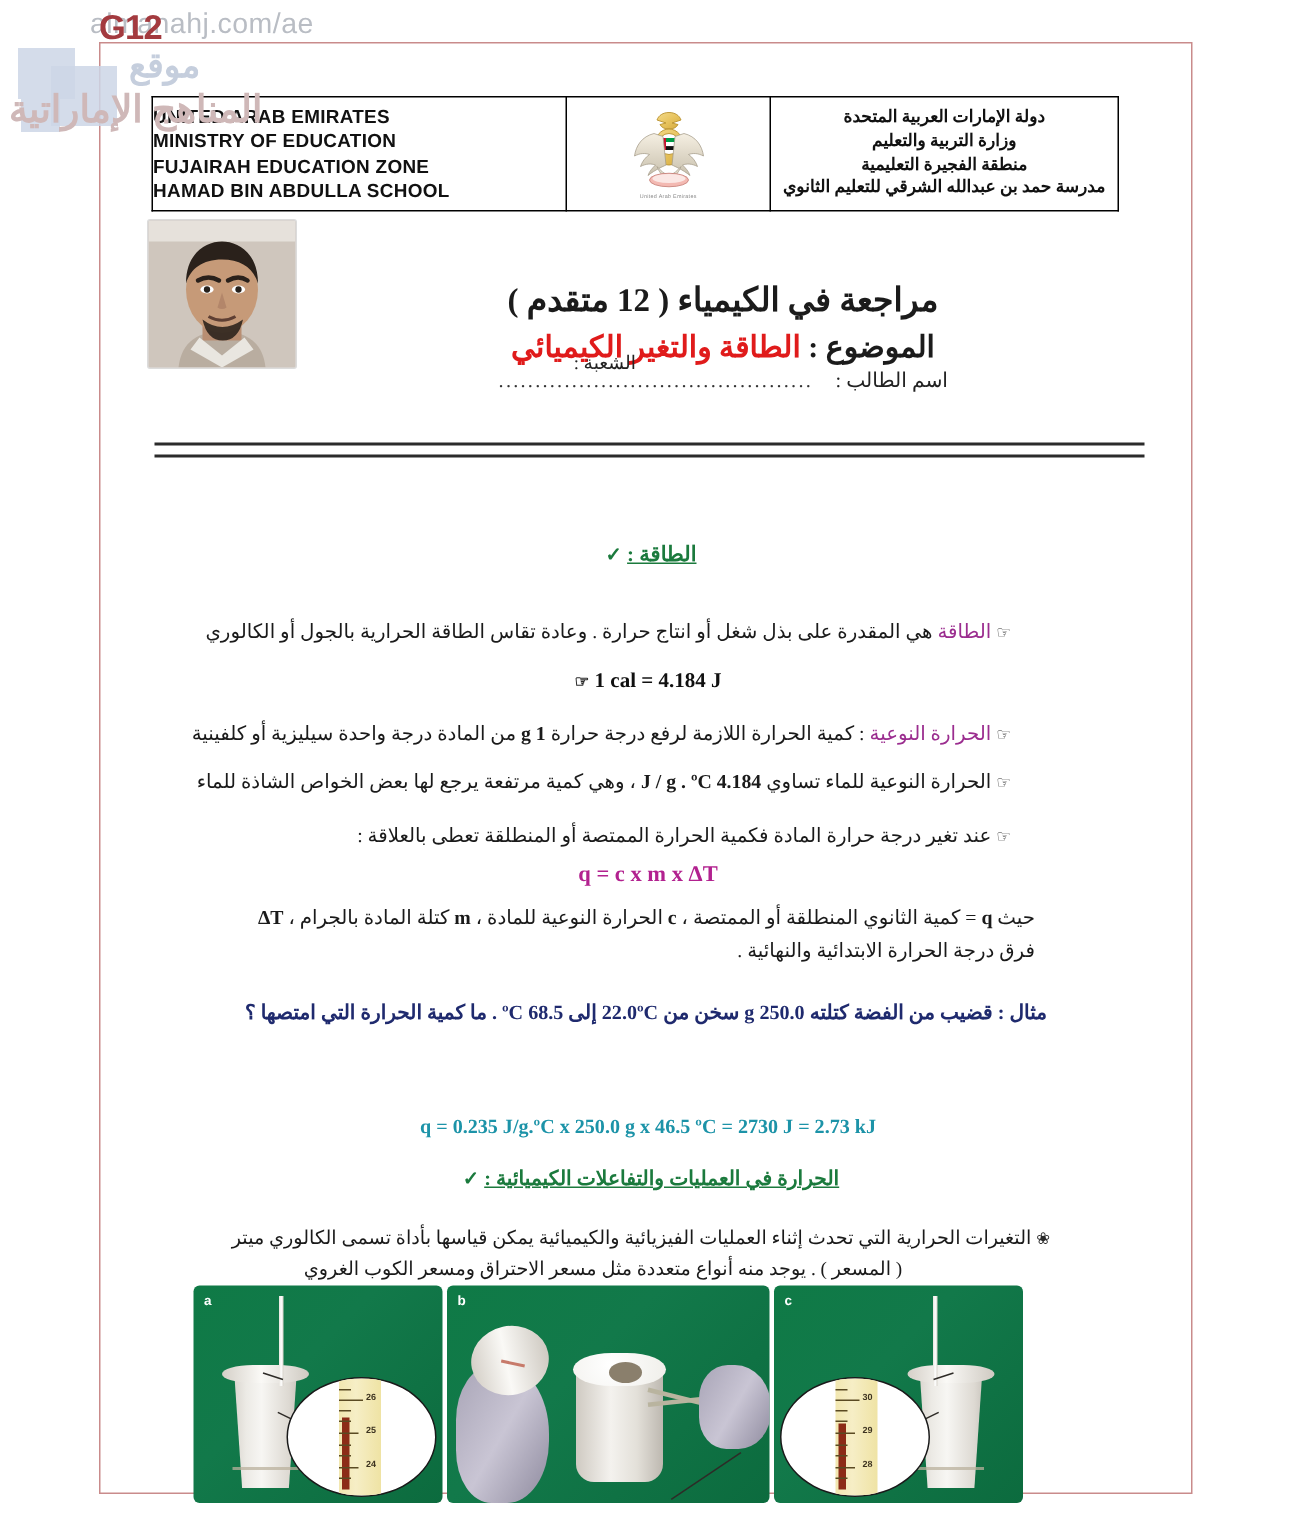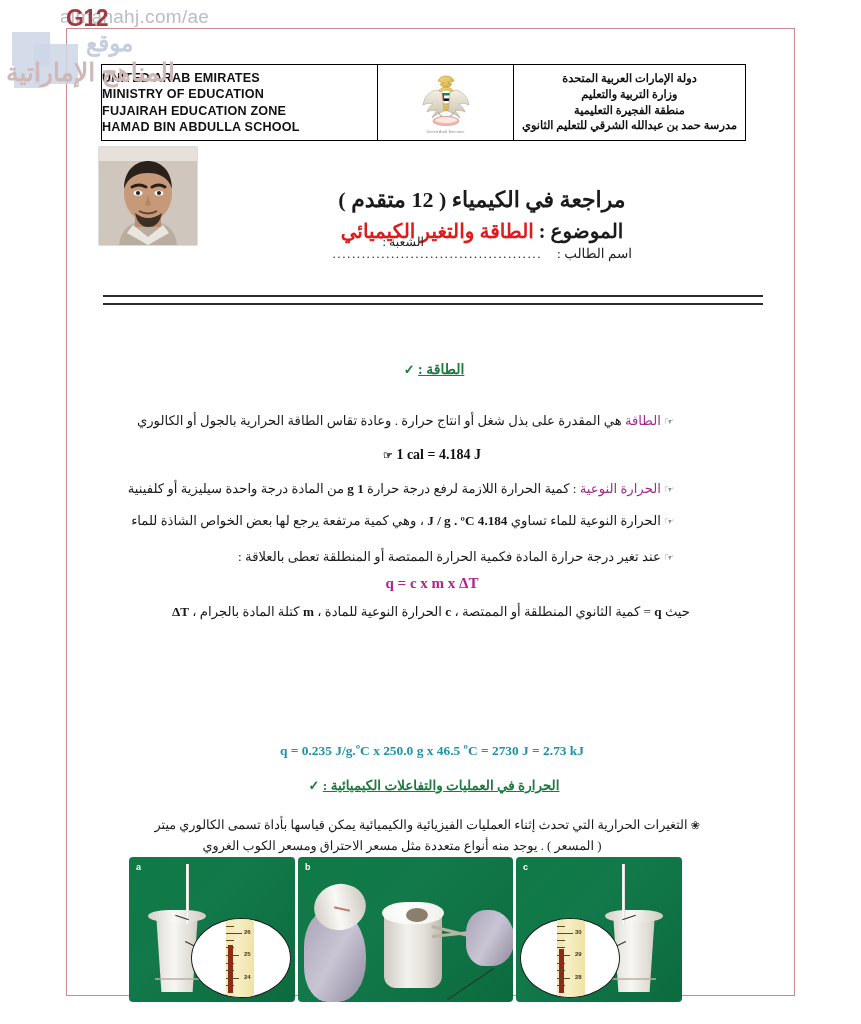--- a/index.html
+++ b/index.html
@@ -351,21 +351,25 @@
   <div class="p-line" style="right:120px;top:518px;width:560px;text-align:right;">
     <span class="bullet">☞</span>
     <span>عند تغير درجة حرارة المادة فكمية الحرارة الممتصة أو المنطلقة تعطى بالعلاقة :</span>
   </div>
 
   <div class="eq-center eq-pink" style="top:546px;">q = c x m x ΔT</div>
 
   <div class="p-line" style="right:104px;top:573px;width:576px;text-align:right;">
     <span>حيث </span><span class="b">q</span><span> = كمية الثانوي المنطلقة أو الممتصة ، </span><span class="b">c</span><span> الحرارة النوعية للمادة ، </span><span class="b">m</span><span> كتلة المادة بالجرام ، </span><span class="b">ΔT</span>
   </div>
-
+  <div class="p-line" style="right:104px;top:595px;width:576px;text-align:right;">فرق درجة الحرارة الابتدائية والنهائية .</div>
+
+  <div class="p-line navy b" style="right:96px;top:636px;width:590px;text-align:right;font-size:13.4px;">
+    <span>مثال : قضيب من الفضة كتلته </span><span>250.0 g</span><span> سخن من </span><span>22.0ºC</span><span> إلى </span><span>68.5 ºC</span><span> . ما كمية الحرارة التي امتصها ؟</span>
+  </div>
 
 
   <div class="eq-center teal b" style="top:714px;font-size:13.4px;direction:ltr;">q = 0.235 J/g.ºC  x  250.0 g x 46.5 ºC = 2730 J   = 2.73 kJ</div>
 
   <div class="blk h-green2">
     <span class="u">الحرارة في العمليات والتفاعلات الكيميائية :</span>
     <span class="chk">✓</span>
   </div>
 
   <div class="p-line" style="right:94px;top:786px;width:596px;text-align:right;font-size:12.8px;">

